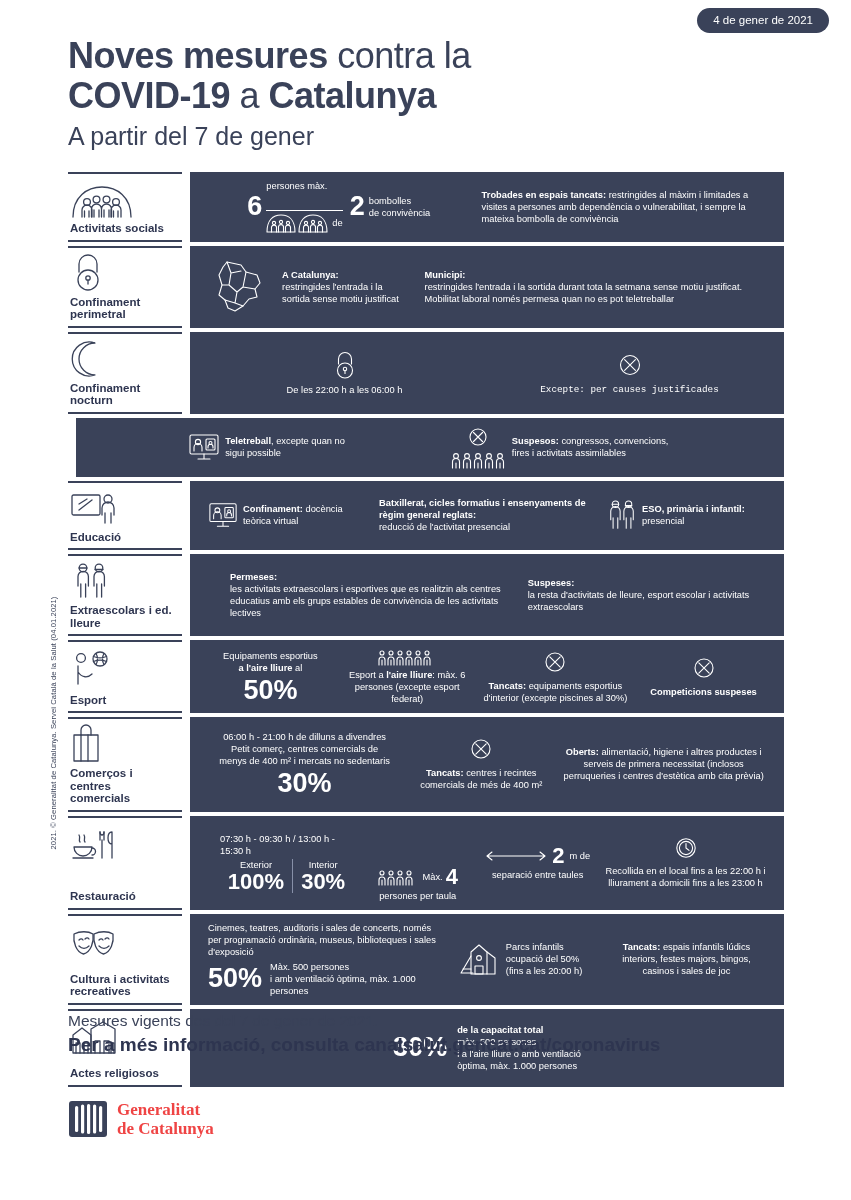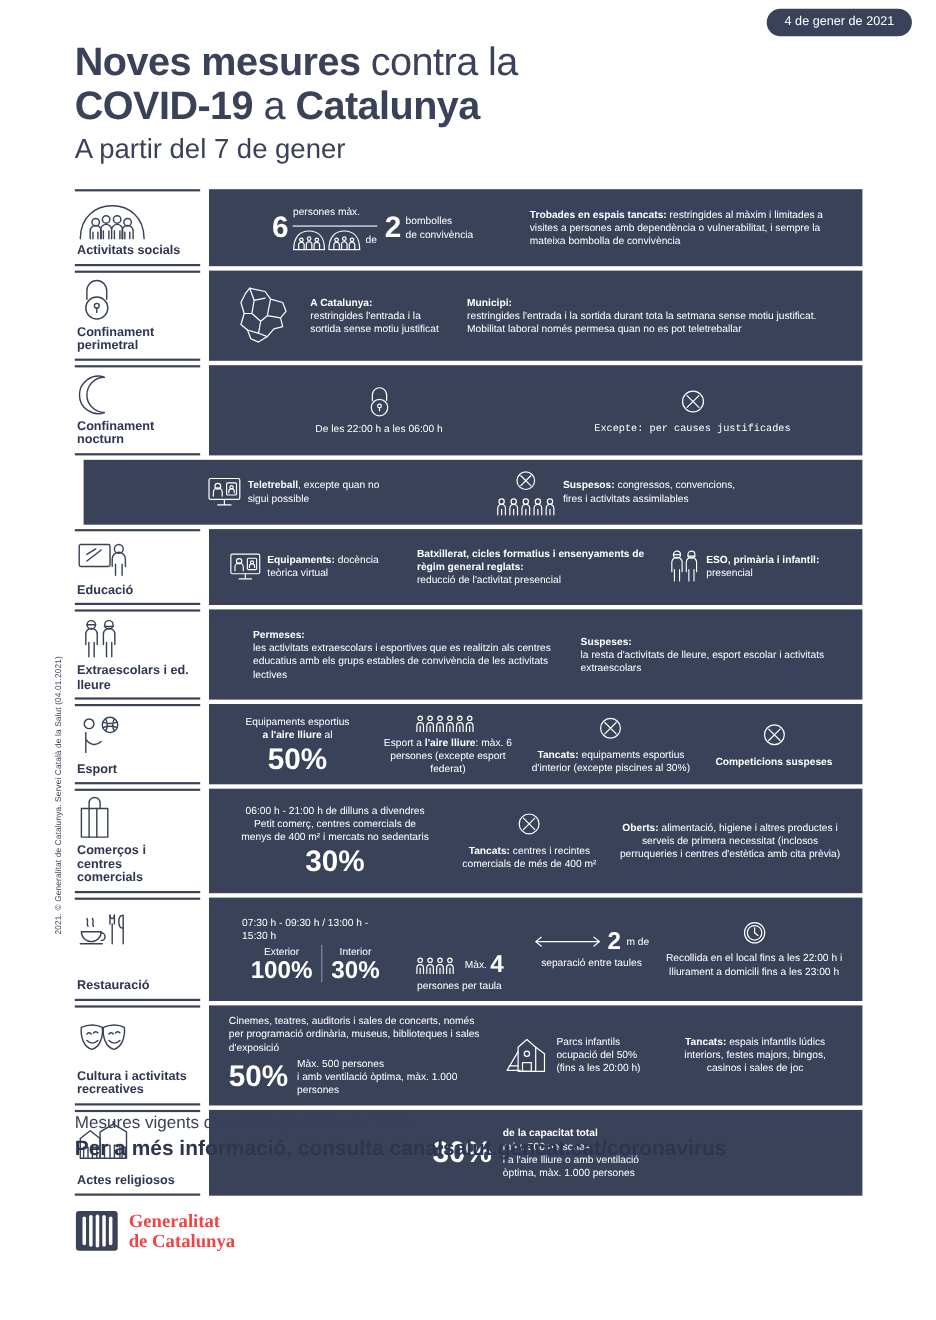--- a/index.html
+++ b/index.html
@@ -121,21 +121,21 @@
               <path class="sd" d="M14.5 27v6M19 27v6M24 26v7M29 26v7M34 26v7M39 26v7M43.5 27v6M48 27v6"></path>
             </svg>
         </div>
         <div class="nm">Activitats socials</div>
       </div>
       <div class="panel">
         <div class="cells">
           <div class="cell" style="width:48%;display:flex;align-items:center;justify-content:center;">
             <div class="big">6</div>
             <div style="margin:0 4px;">
-              <div class="txt" style="border-bottom:1px solid #fff;padding-bottom:7px;">persones màx.</div>
+              <div class="txt" style="border-bottom:1px solid #fff;padding-bottom:18px;">persones màx.</div>
               <div style="display:flex;align-items:center;gap:2px;margin-top:2px;">
                 <svg width="64" height="20" viewBox="0 0 64 20">
                     <path class="sw" d="M1 19 C1 7 7 2 15 2 C23 2 29 7 29 19z"></path>
                     <path class="sw" d="M33 19 C33 7 39 2 47 2 C55 2 61 7 61 19z"></path>
                     <circle class="sw" cx="8" cy="10" r="1.6"></circle>
                     <circle class="sw" cx="15" cy="9" r="1.6"></circle>
                     <circle class="sw" cx="22" cy="10" r="1.6"></circle>
                     <circle class="sw" cx="40" cy="10" r="1.6"></circle>
                     <circle class="sw" cx="47" cy="9" r="1.6"></circle>
                     <circle class="sw" cx="54" cy="10" r="1.6"></circle>
@@ -282,21 +282,21 @@
               <svg width="30" height="30" viewBox="0 0 32 32">
                   <rect class="sw" x="2" y="4" width="28" height="19" rx="1.5"></rect>
                   <path class="sw" d="M16 23v5M10 28h12"></path>
                   <circle class="sw" cx="10" cy="11" r="2.6"></circle>
                   <path class="sw" d="M6 20v-3.5a4 4 0 018 0V20"></path>
                   <rect class="sw" x="18" y="8" width="9" height="11" rx="1"></rect>
                   <circle class="sw" cx="22.5" cy="12" r="1.5"></circle>
                   <path class="sw" d="M20 17v-1.2a2.5 2.5 0 015 0V17"></path>
                 </svg>
             </span>
-            <span class="txt lft"><b>Equipaments:</b><span> docència teòrica virtual</span></span>
+            <span class="txt lft"><b>Confinament:</b><span> docència teòrica virtual</span></span>
           </div>
           <div class="cell txt lft" style="width:40%;">
             <b>Batxillerat, cicles formatius i ensenyaments de règim general reglats:</b><br><span> reducció de l'activitat presencial</span>
           </div>
           <div class="cell inline" style="width:30%;">
             <span class="ico-w">
               <svg width="30" height="32" viewBox="0 0 32 34">
                   <circle class="sw" cx="9" cy="5.5" r="3.4"></circle>
                   <path class="sw" d="M5.5 5.5h7"></path>
                   <path class="sw" d="M4 22V13a5 5 0 0110 0v9M6.5 20v11M11.5 20v11"></path>

